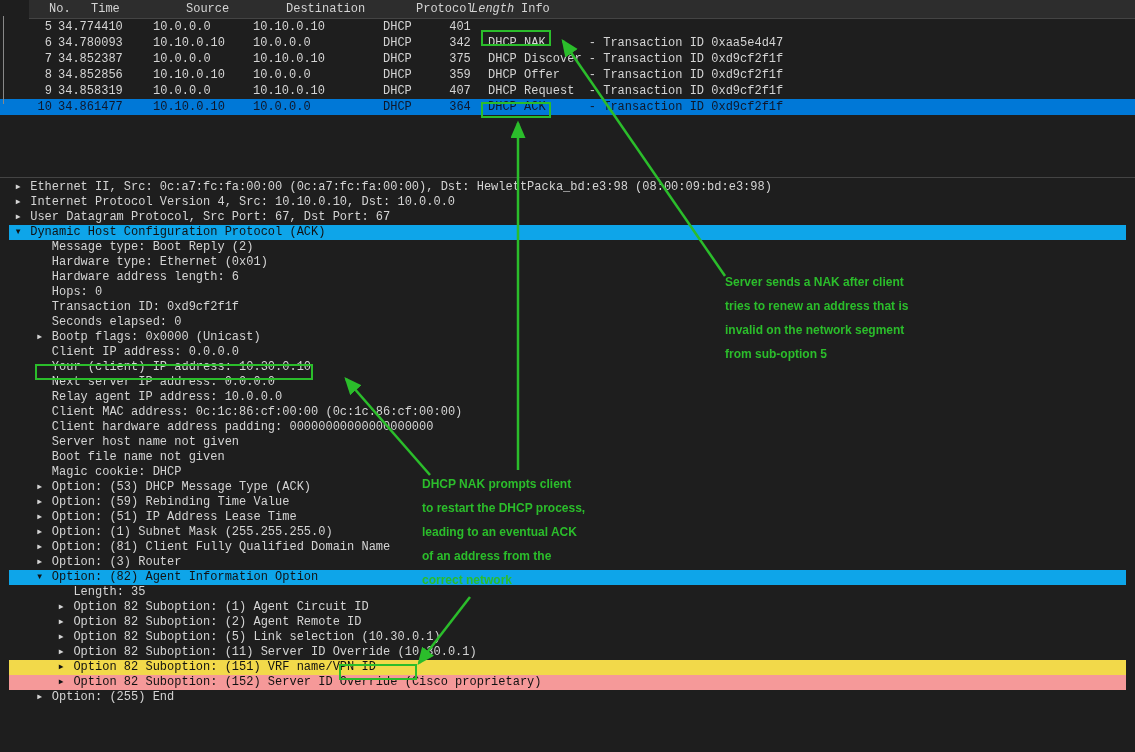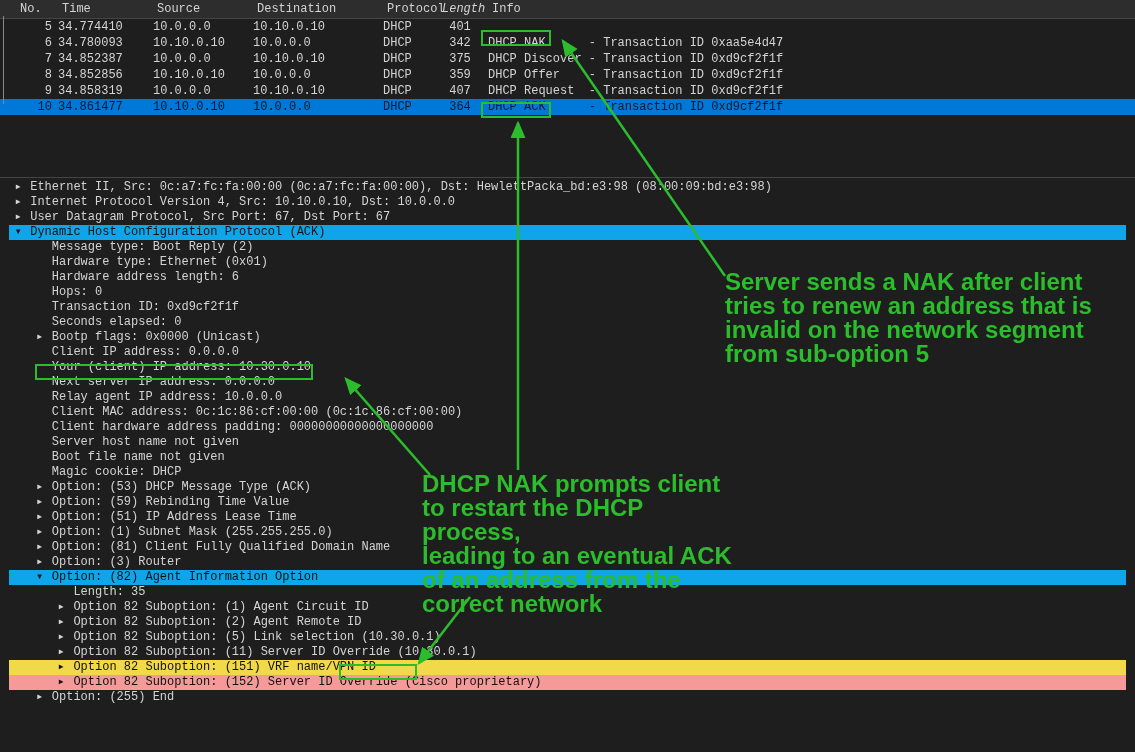--- a/index.html
+++ b/index.html
@@ -18,20 +18,21 @@
     border-bottom: 1px solid #444;
     height: 178px;
   }
   .packet-header {
     background: #2d2d2d;
     color: #d4d4d4;
     display: flex;
     padding: 2px 0;
     border-bottom: 1px solid #444;
     font-weight: normal;
+    margin-left: 29px;
   }
   .packet-row {
     display: flex;
     padding: 1px 0;
     background: #1e1e1e;
     color: #d4d4d4;
   }
   .packet-row.selected {
     background: #0078d7;
     color: #0f172a;
@@ -74,21 +75,21 @@
   .green-box {
     position: absolute;
     border: 2px solid #2bbd2b;
     pointer-events: none;
   }
 
   .annotation {
     position: absolute;
     color: #2bbd2b;
     font-family: 'Segoe UI', Arial, sans-serif;
-    font-size: 24px;
+    font-size: 12px;
     font-weight: bold;
     line-height: 24px;
     pointer-events: none;
   }
   svg.arrow-svg {
     position: absolute;
     pointer-events: none;
   }
 </style>
 </head>

